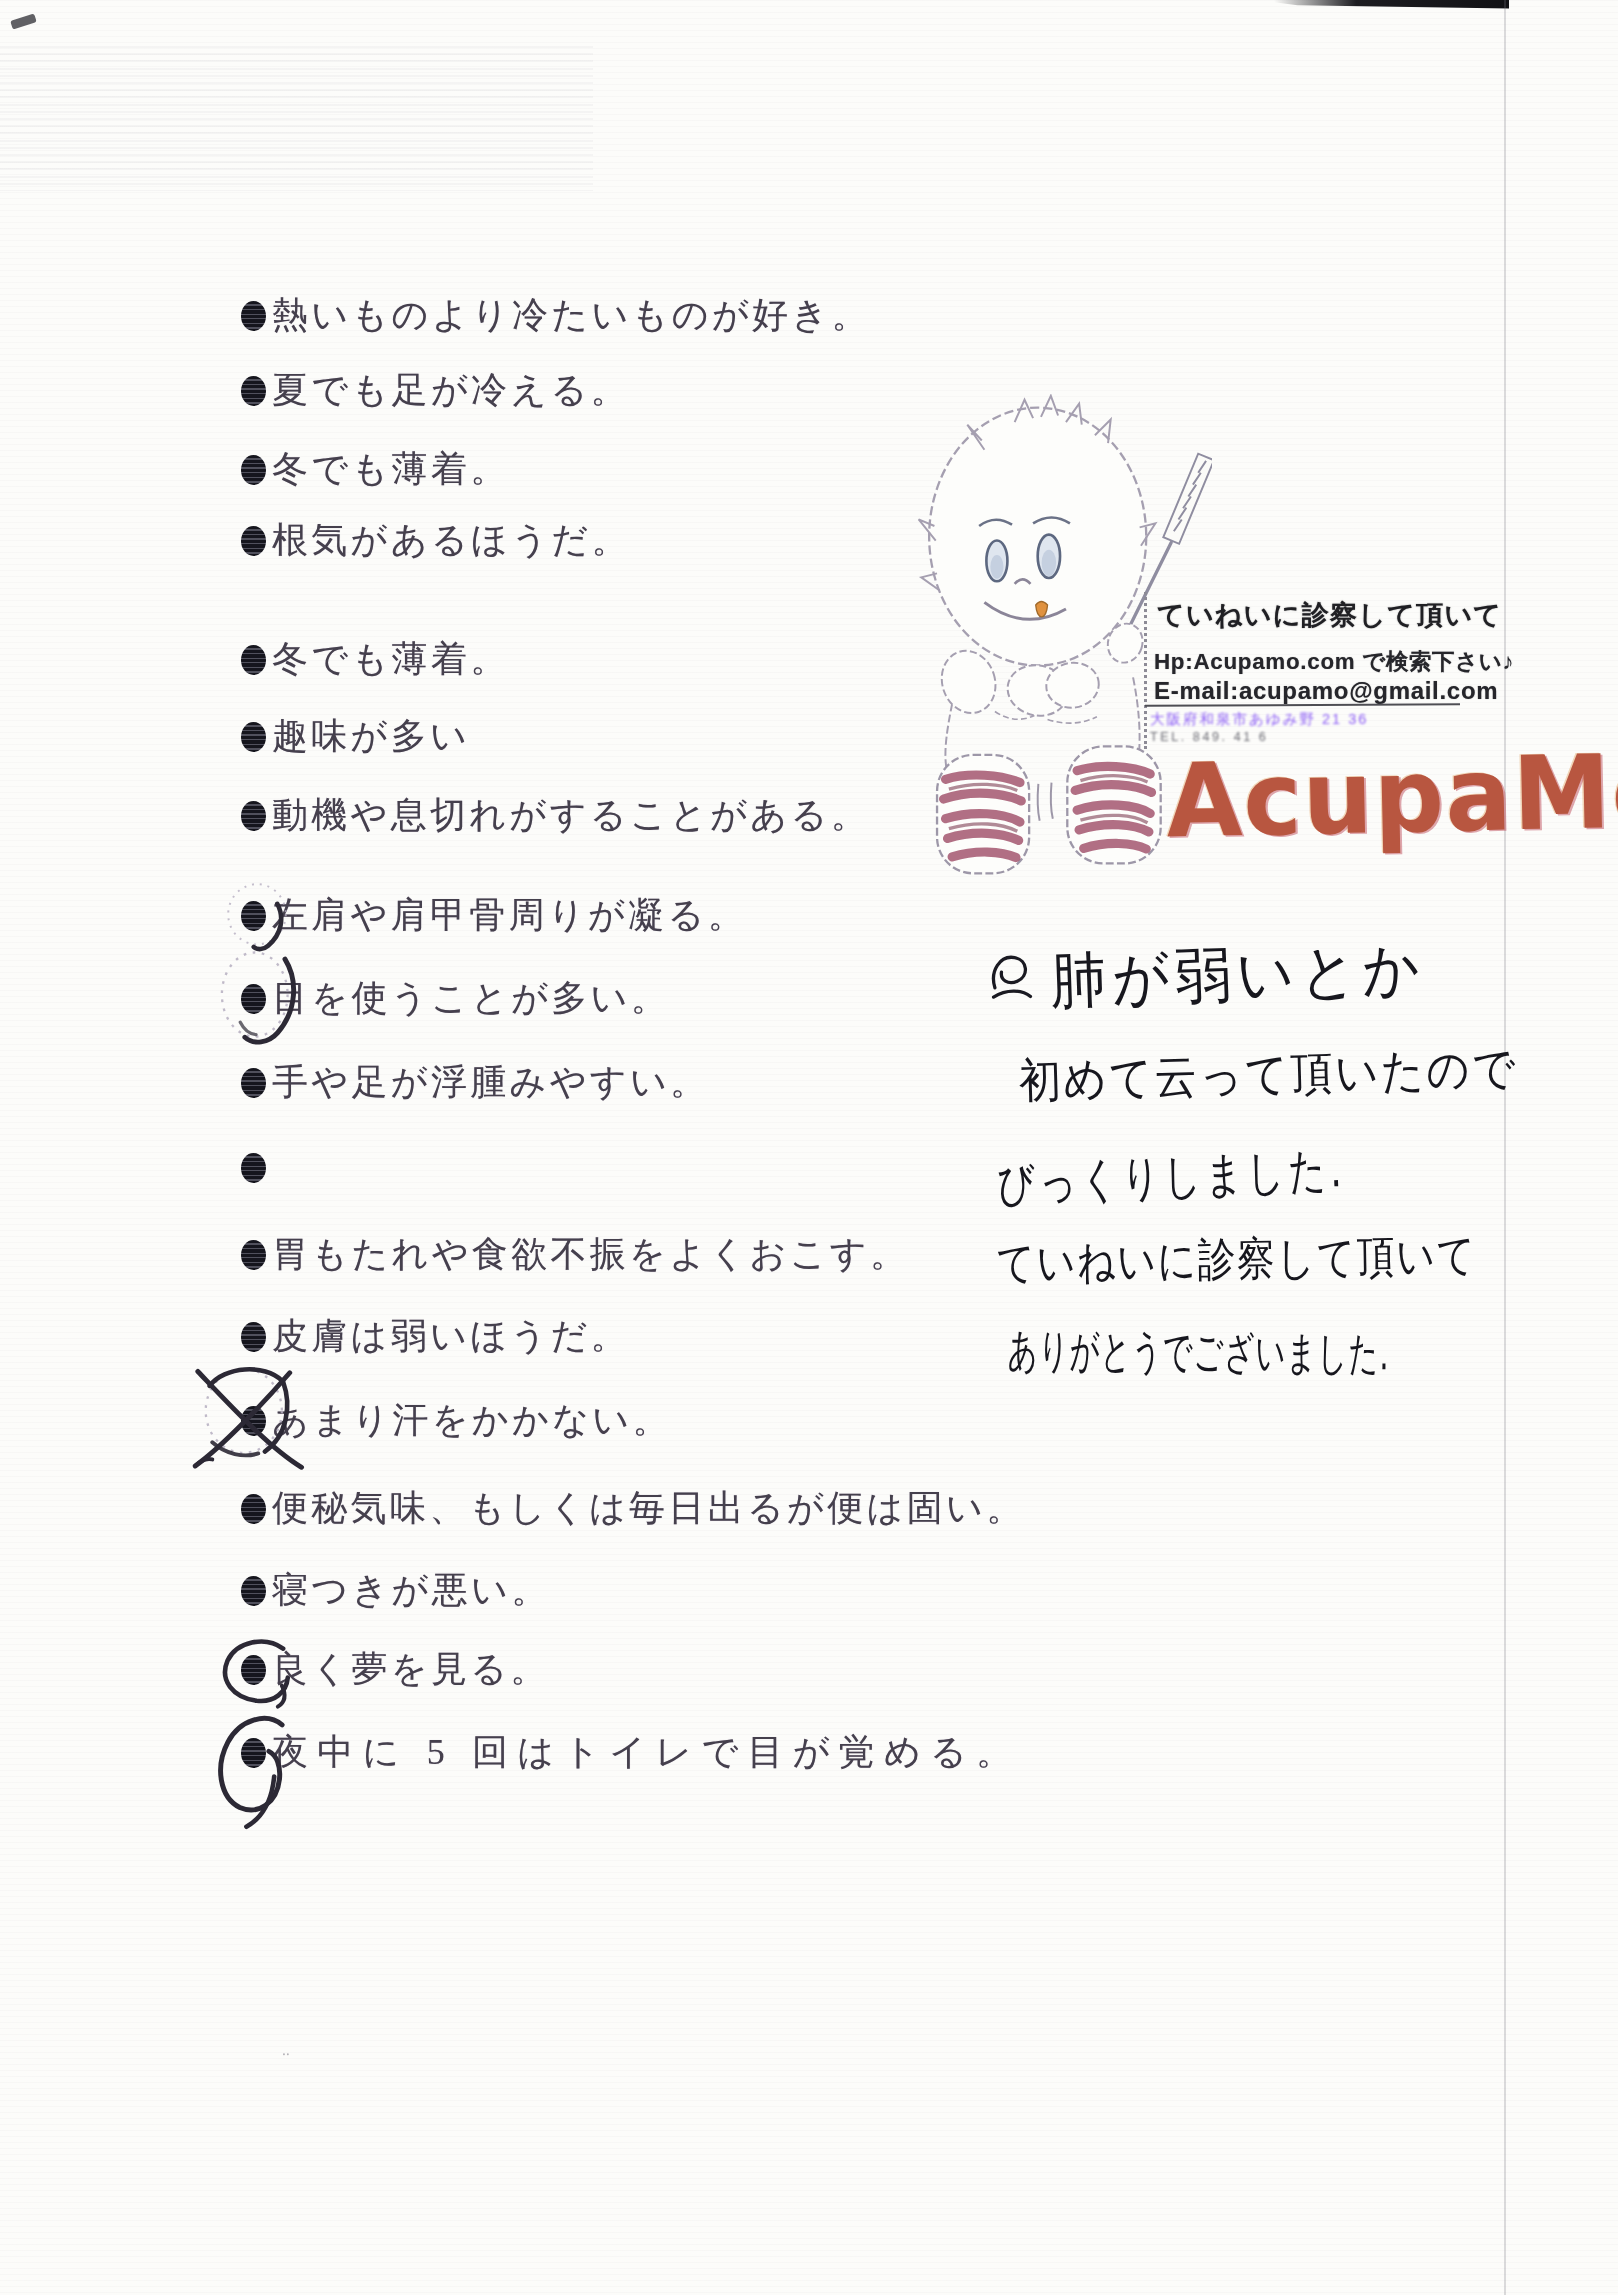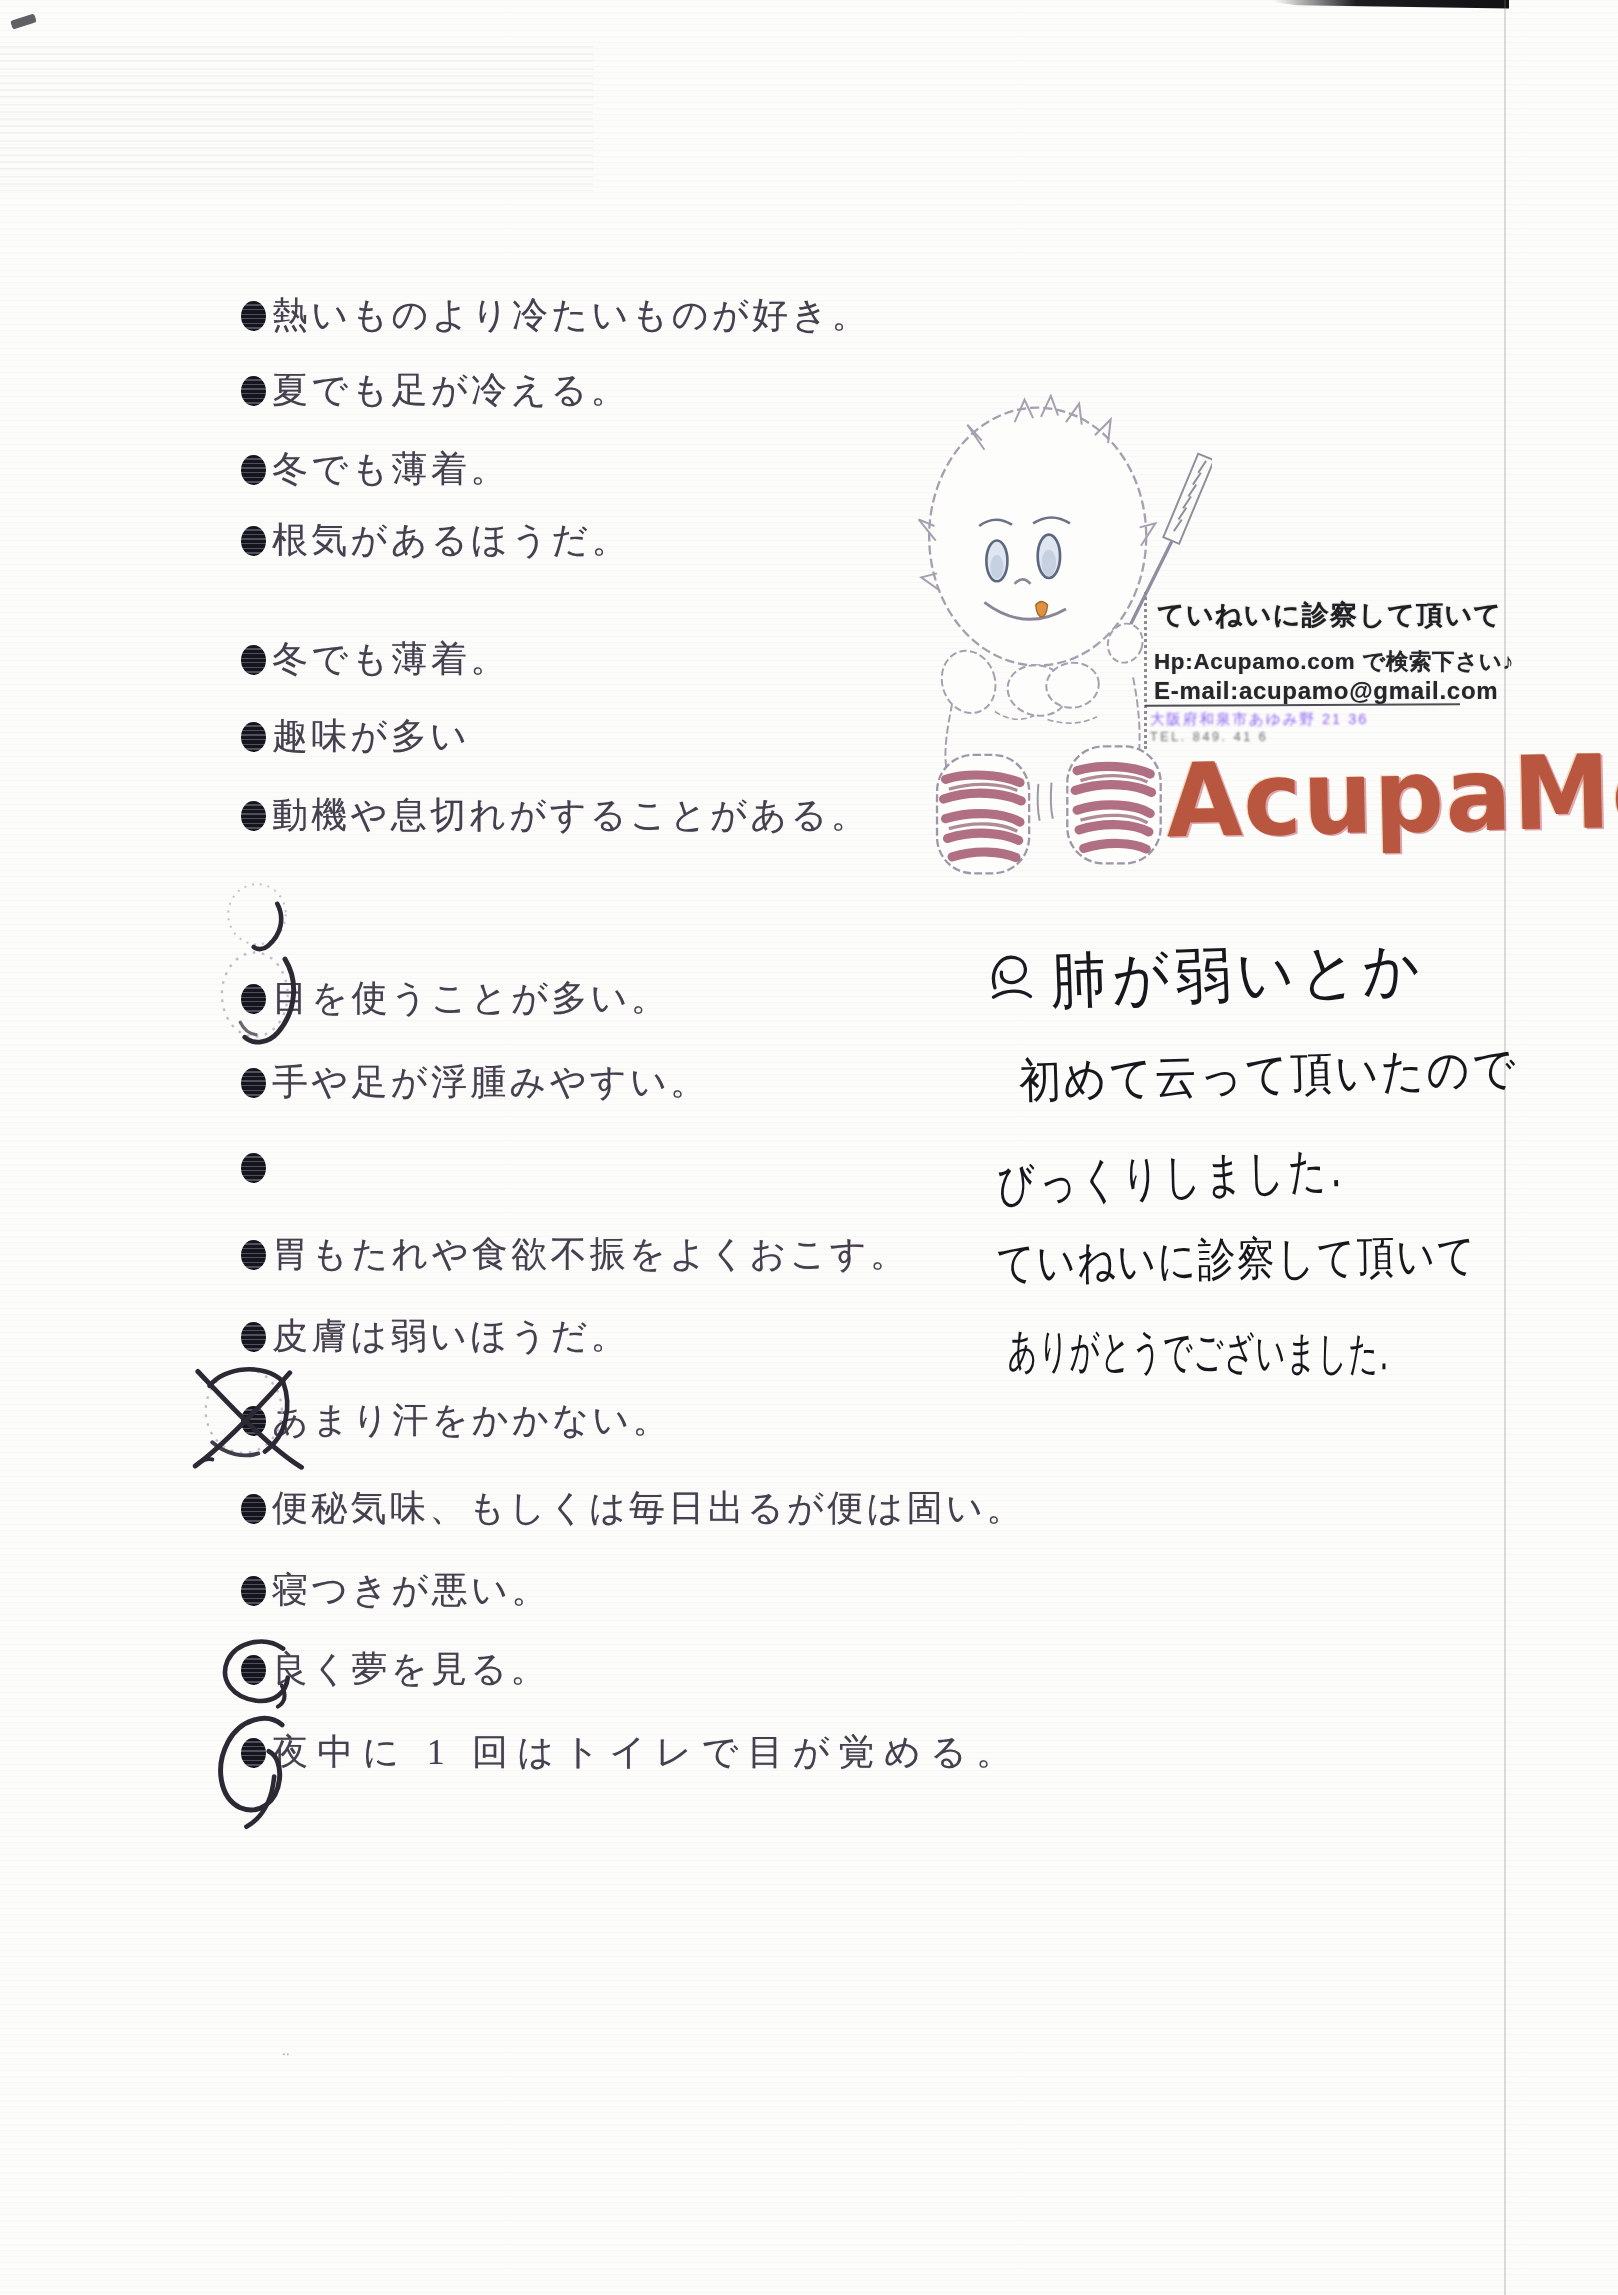--- a/index.html
+++ b/index.html
@@ -147,20 +147,24 @@
       <span class="item-text">冬でも薄着。</span>
     </div>
   <div class="check-item" style="top:710px">
       <span class="bullet"></span>
       <span class="item-text">趣味が多い</span>
     </div>
   <div class="check-item" style="top:789px">
       <span class="bullet"></span>
       <span class="item-text">動機や息切れがすることがある。</span>
     </div>
+  <div class="check-item" style="top:889px">
+      <span class="bullet"></span>
+      <span class="item-text">左肩や肩甲骨周りが凝る。</span>
+    </div>
   <div class="check-item" style="top:972px">
       <span class="bullet"></span>
       <span class="item-text">目を使うことが多い。</span>
     </div>
   <div class="check-item" style="top:1056px">
       <span class="bullet"></span>
       <span class="item-text">手や足が浮腫みやすい。</span>
     </div>
   <div class="check-item" style="top:1141px">
       <span class="bullet"></span>
@@ -184,21 +188,21 @@
   <div class="check-item" style="top:1564px">
       <span class="bullet"></span>
       <span class="item-text">寝つきが悪い。</span>
     </div>
   <div class="check-item" style="top:1643px">
       <span class="bullet"></span>
       <span class="item-text">良く夢を見る。</span>
     </div>
   <div class="check-item" style="top:1726px">
       <span class="bullet"></span>
-      <span class="item-text wide">夜中に 1 回はトイレで目が覚める。</span>
+      <span class="item-text wide">夜中に 5 回はトイレで目が覚める。</span>
     </div>
 
   <svg class="mark" style="left:221px;top:880px" width="72" height="79" viewBox="0 0 110 120">
     <ellipse cx="55" cy="52" rx="44" ry="46" fill="none" stroke="#b5aec0" stroke-width="3" stroke-dasharray="3 9" opacity="0.8"></ellipse>
     <path d="M86,36 C97,57 93,82 72,100 C65,106 56,107 50,102" fill="none" stroke="#2c2935" stroke-width="7" stroke-linecap="round"></path>
   </svg>
 
   <svg class="mark" style="left:214px;top:942px" width="92" height="115" viewBox="0 0 140 175">
     <ellipse cx="62" cy="80" rx="50" ry="64" fill="none" stroke="#b5aec0" stroke-width="3.5" stroke-dasharray="4 10" opacity="0.85"></ellipse>
     <path d="M108,26 C128,58 126,104 97,138 C83,154 60,157 47,145" fill="none" stroke="#2c2935" stroke-width="7.5" stroke-linecap="round"></path>

